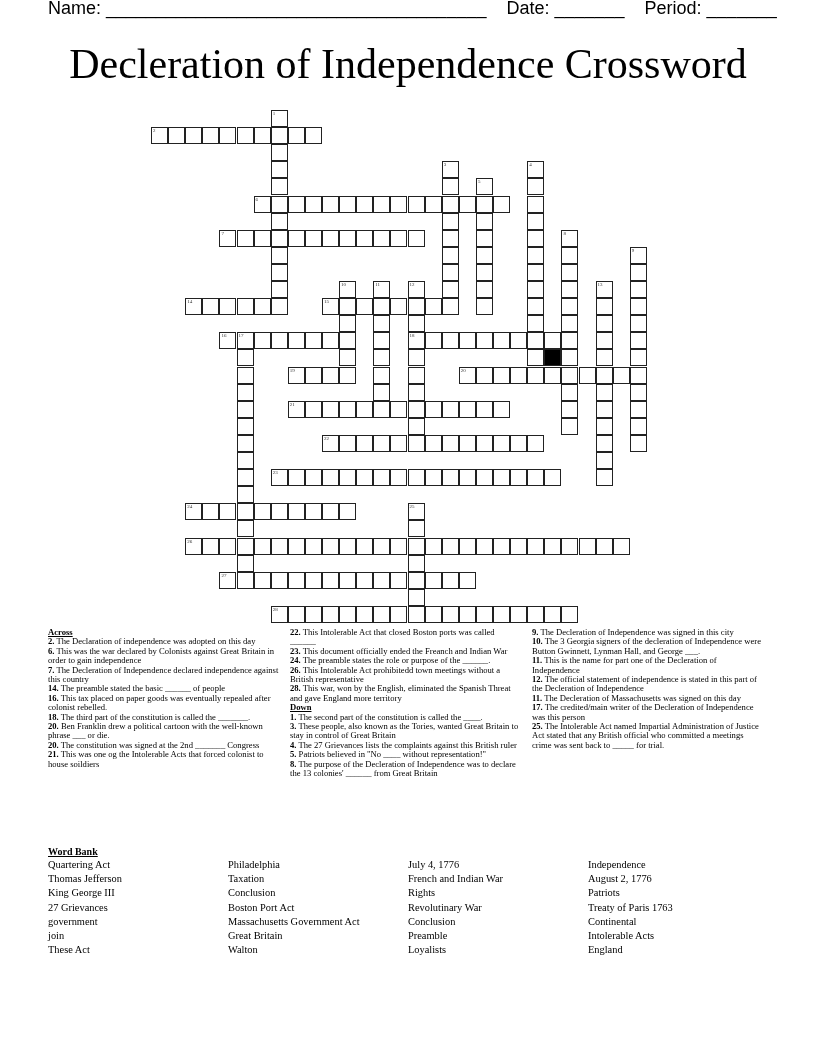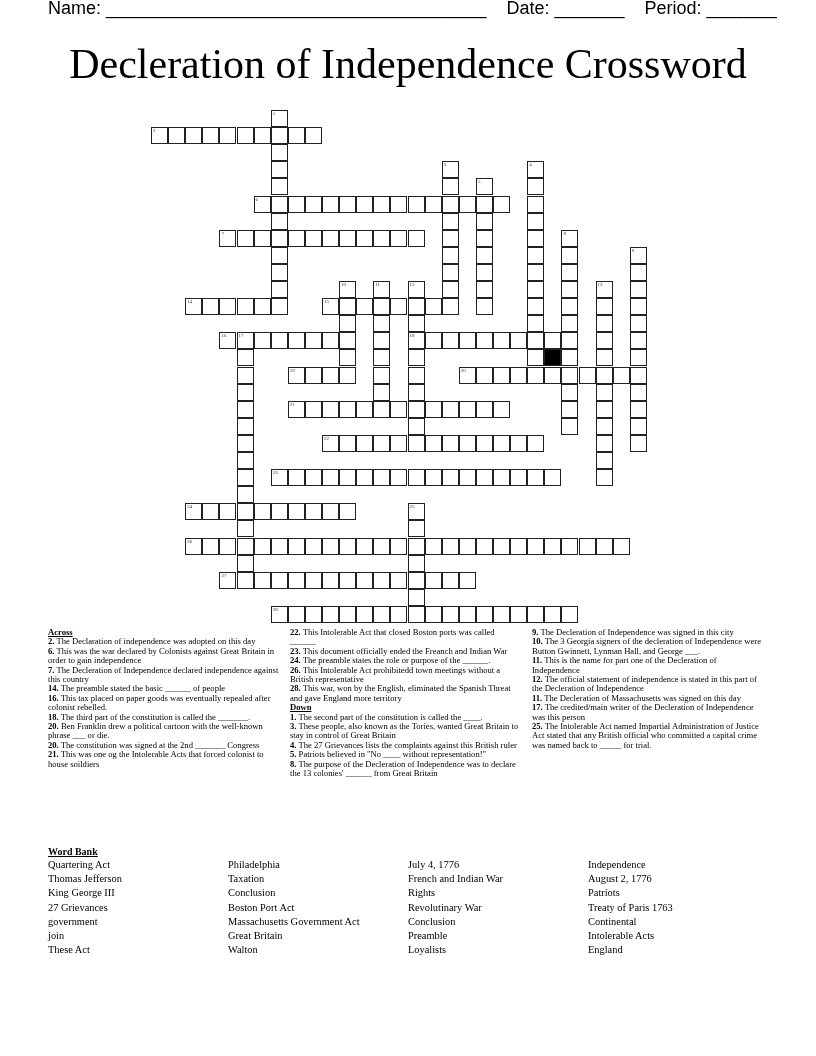--- a/index.html
+++ b/index.html
@@ -407,21 +407,21 @@
   <div><b>8.</b><span> The purpose of the Decleration of Independence was to declare the 13 colonies' ______ from Great Britain</span></div>
 </div>
 
 <div class="clues col3">
   <div><b>9.</b><span> The Decleration of Independence was signed in this city</span></div>
   <div><b>10.</b><span> The 3 Georgia signers of the decleration of Independence were Button Gwinnett, Lynman Hall, and George ___.</span></div>
   <div><b>11.</b><span> This is the name for part one of the Decleration of Independence</span></div>
   <div><b>12.</b><span> The official statement of independence is stated in this part of the Decleration of Independence</span></div>
   <div><b>11.</b><span> The Decleration of Massachusetts was signed on this day</span></div>
   <div><b>17.</b><span> The credited/main writer of the Decleration of Independence was this person</span></div>
-  <div><b>25.</b><span> The Intolerable Act named Impartial Administration of Justice Act stated that any British official who committed a capital crime was named back to _____ for trial.</span></div>
+  <div><b>25.</b><span> The Intolerable Act named Impartial Administration of Justice Act stated that any British official who committed a meetings crime was sent back to _____ for trial.</span></div>
 </div>
 
 <div class="wb-title">Word Bank</div>
 <div class="wb wb1">
   <div>Quartering Act</div>
   <div>Thomas Jefferson</div>
   <div>King George III</div>
   <div>27 Grievances</div>
   <div>government</div>
   <div>join</div>

